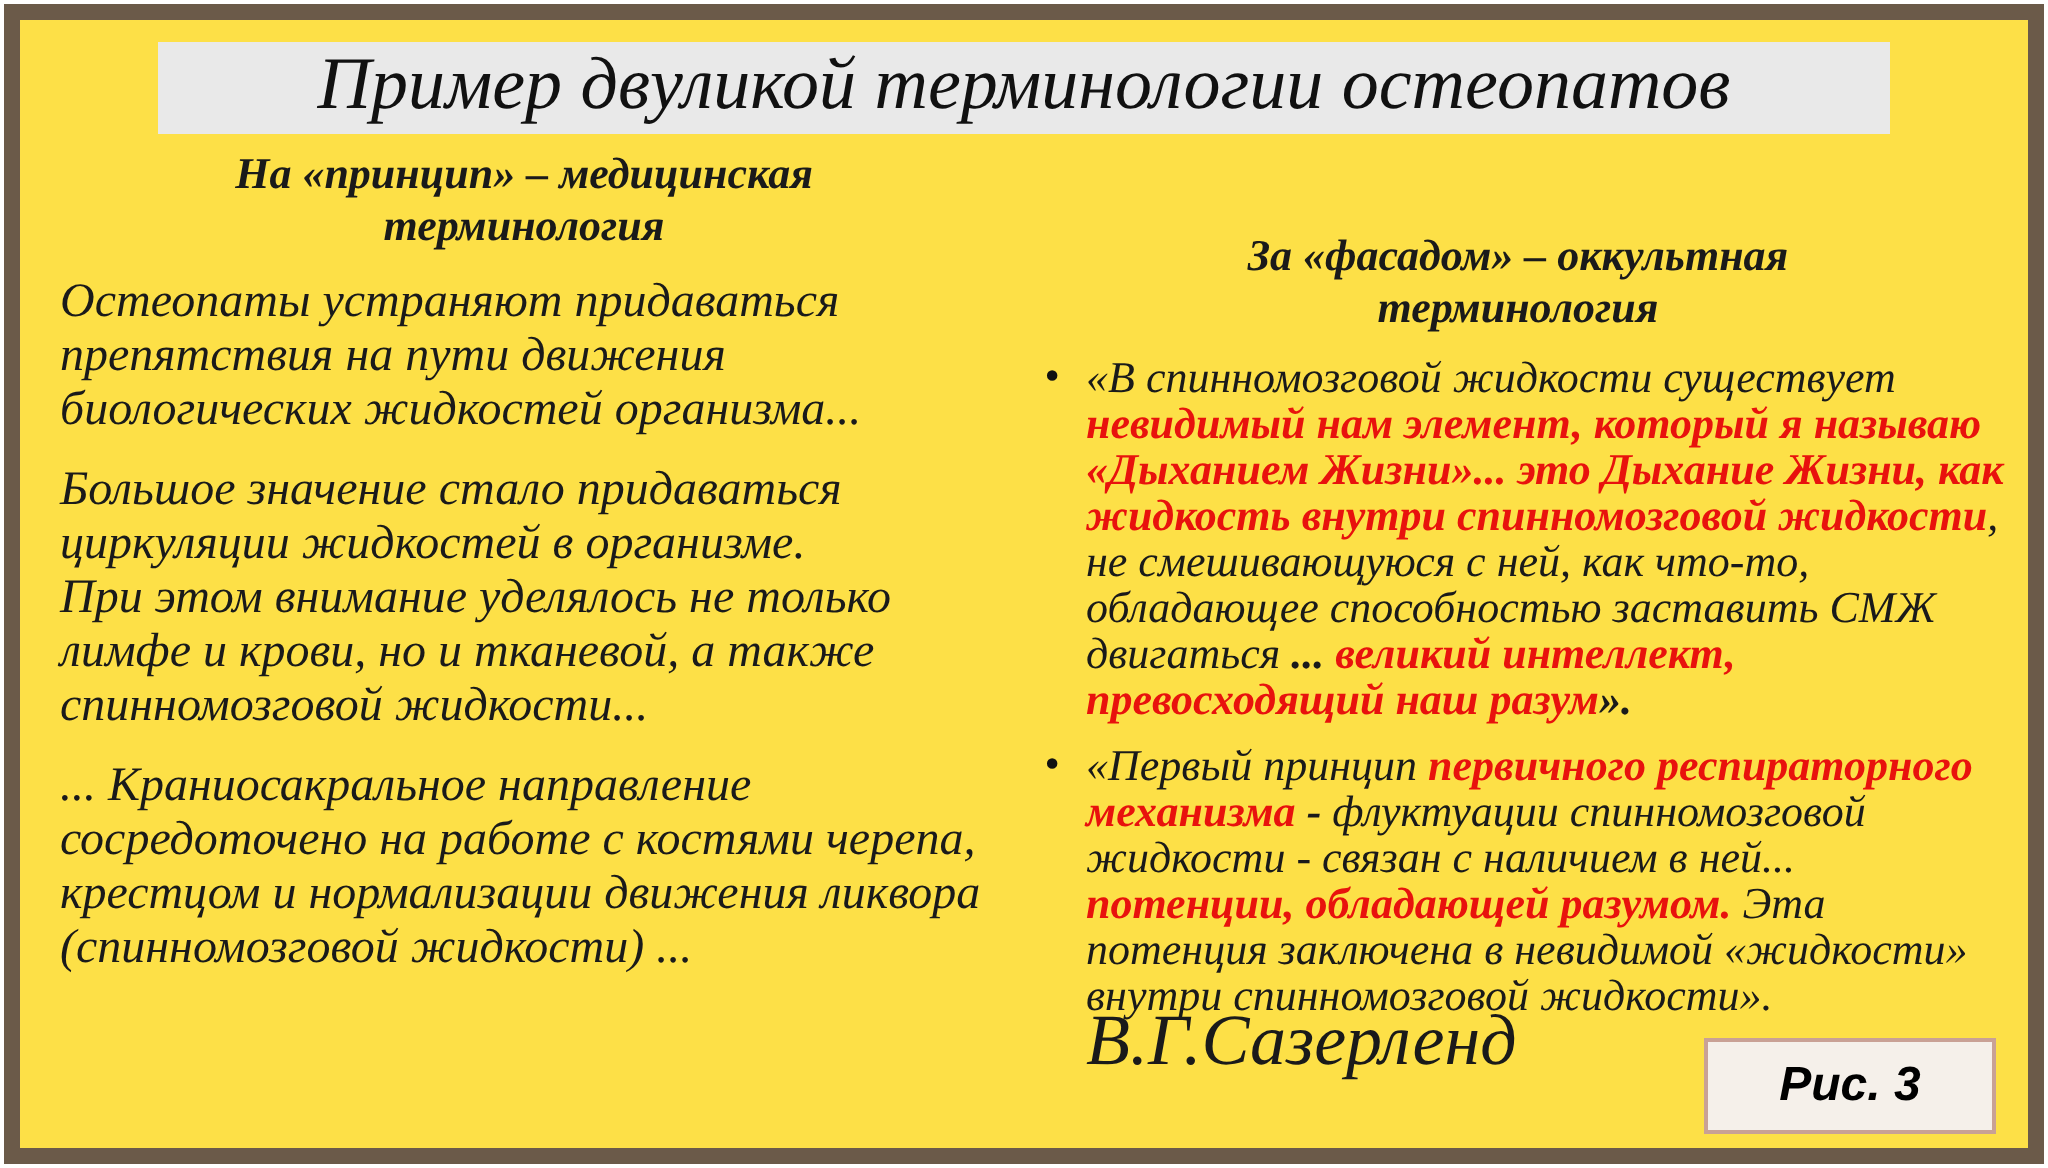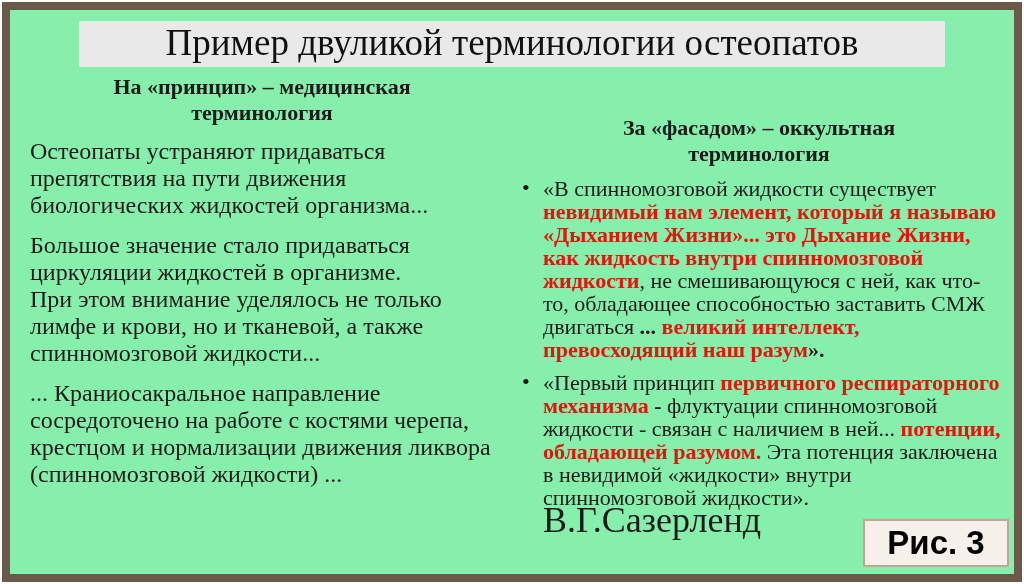--- a/index.html
+++ b/index.html
@@ -16,23 +16,24 @@
     background:#ffffff;
     padding:2px;
     font-family:"Liberation Serif","DejaVu Serif",serif;
     color:#1a1a1a;
     overflow:hidden;
   }
   .frame{
     box-sizing:border-box;
     width:100%;height:100%;
     border:8px solid var(--frame);
-    background:#86efac;
+    background:#fde047;
     position:relative;
     overflow:hidden;
+    font-style:italic;
   }
   .title-bar{
     margin:11px auto 0 auto;
     width:866px;
     background:var(--title-bg);
     text-align:center;
     padding:1px 0 3px 0;
   }
   .page-title{
     font-size:37px;
@@ -91,31 +92,31 @@
     left:6px;top:-1px;
     font-size:22px;
     color:#111;
   }
   .seg.n{font-weight:normal;color:#1a1a1a;}
   .seg.b{font-weight:bold;color:#1a1a1a;}
   .seg.rb{font-weight:bold;color:var(--red);}
   .seg.big{font-weight:normal;color:#1a1a1a;font-size:36px;}
   .figure-caption{
     position:absolute;
-    right:5px;bottom:7px;
+    right:16px;bottom:7px;
     width:146px;height:48px;
     box-sizing:border-box;
     background:var(--caption-bg);
     border:2px solid var(--caption-border);
     display:flex;
     align-items:center;
     justify-content:center;
     font-family:"Liberation Sans","DejaVu Sans",sans-serif;
     font-weight:bold;
-    font-size:33px;
+    font-size:24px;
     color:#000;
   }
 </style>
 </head>
 <body>
 
 <div class="stage">
   <div class="frame">
 
     <div class="title-bar">

